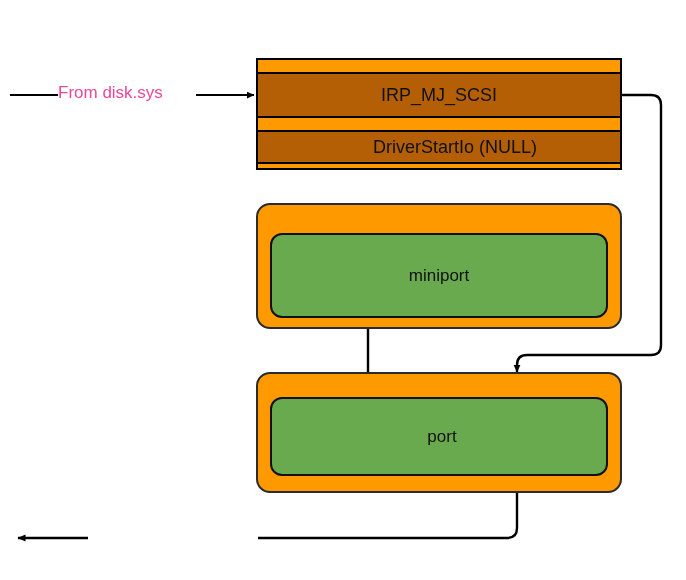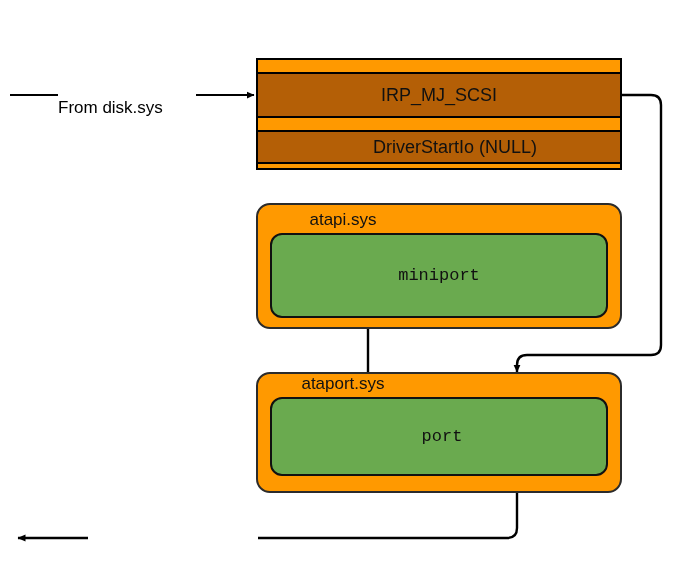--- a/index.html
+++ b/index.html
@@ -81,37 +81,35 @@
     position: absolute;
     background: #6aaa4f;
     border: 2.5px solid #111111;
     border-radius: 12px;
     box-sizing: border-box;
     display: flex;
     align-items: center;
     justify-content: center;
     font-size: 17px;
     color: #111111;
-    font-family: Liberation Mono, monospace;
   }
 
   #atapi-box   { left: 256px; top: 203px; width: 366px; height: 126px; }
   #atapi-title { top: 210px; }
   #atapi-inner { left: 270px; top: 233px; width: 338px; height: 85px; }
 
   #ataport-box   { left: 256px; top: 372px; width: 366px; height: 121px; }
   #ataport-title { top: 374px; }
   #ataport-inner { left: 270px; top: 397px; width: 338px; height: 79px; padding-left: 6px; }
 
   
   #from-disk-label {
     left: 58px; top: 83px;
     font-size: 17px;
-    color: #000000;
-    margin-top: 15px;
+    color: #ec4899;
   }
   #to-ide-label {
     left: 90px; top: 524px;
     font-size: 17px;
     color: #111111;
   }
 </style>
 </head>
 <body>
 
@@ -145,26 +143,24 @@
   <div id="driver-object-box">
     <div class="do-band" id="do-band-irp">
       <span>IRP_MJ_SCSI</span>
     </div>
     <div class="do-band" id="do-band-startio">
       <span>DriverStartIo (NULL)</span>
     </div>
   </div>
 
   <div class="module-box" id="atapi-box"></div>
-  <div class="lbl module-title" id="atapi-title">atapi.sys</div>
   <div class="inner-box" id="atapi-inner">
     <span>miniport</span>
   </div>
 
   <div class="module-box" id="ataport-box"></div>
-  <div class="lbl module-title" id="ataport-title">ataport.sys</div>
   <div class="inner-box" id="ataport-inner">
     <span>port</span>
   </div>
 
   <div class="lbl" id="from-disk-label">From disk.sys</div>
 
 </div>
 
 </body></html>

